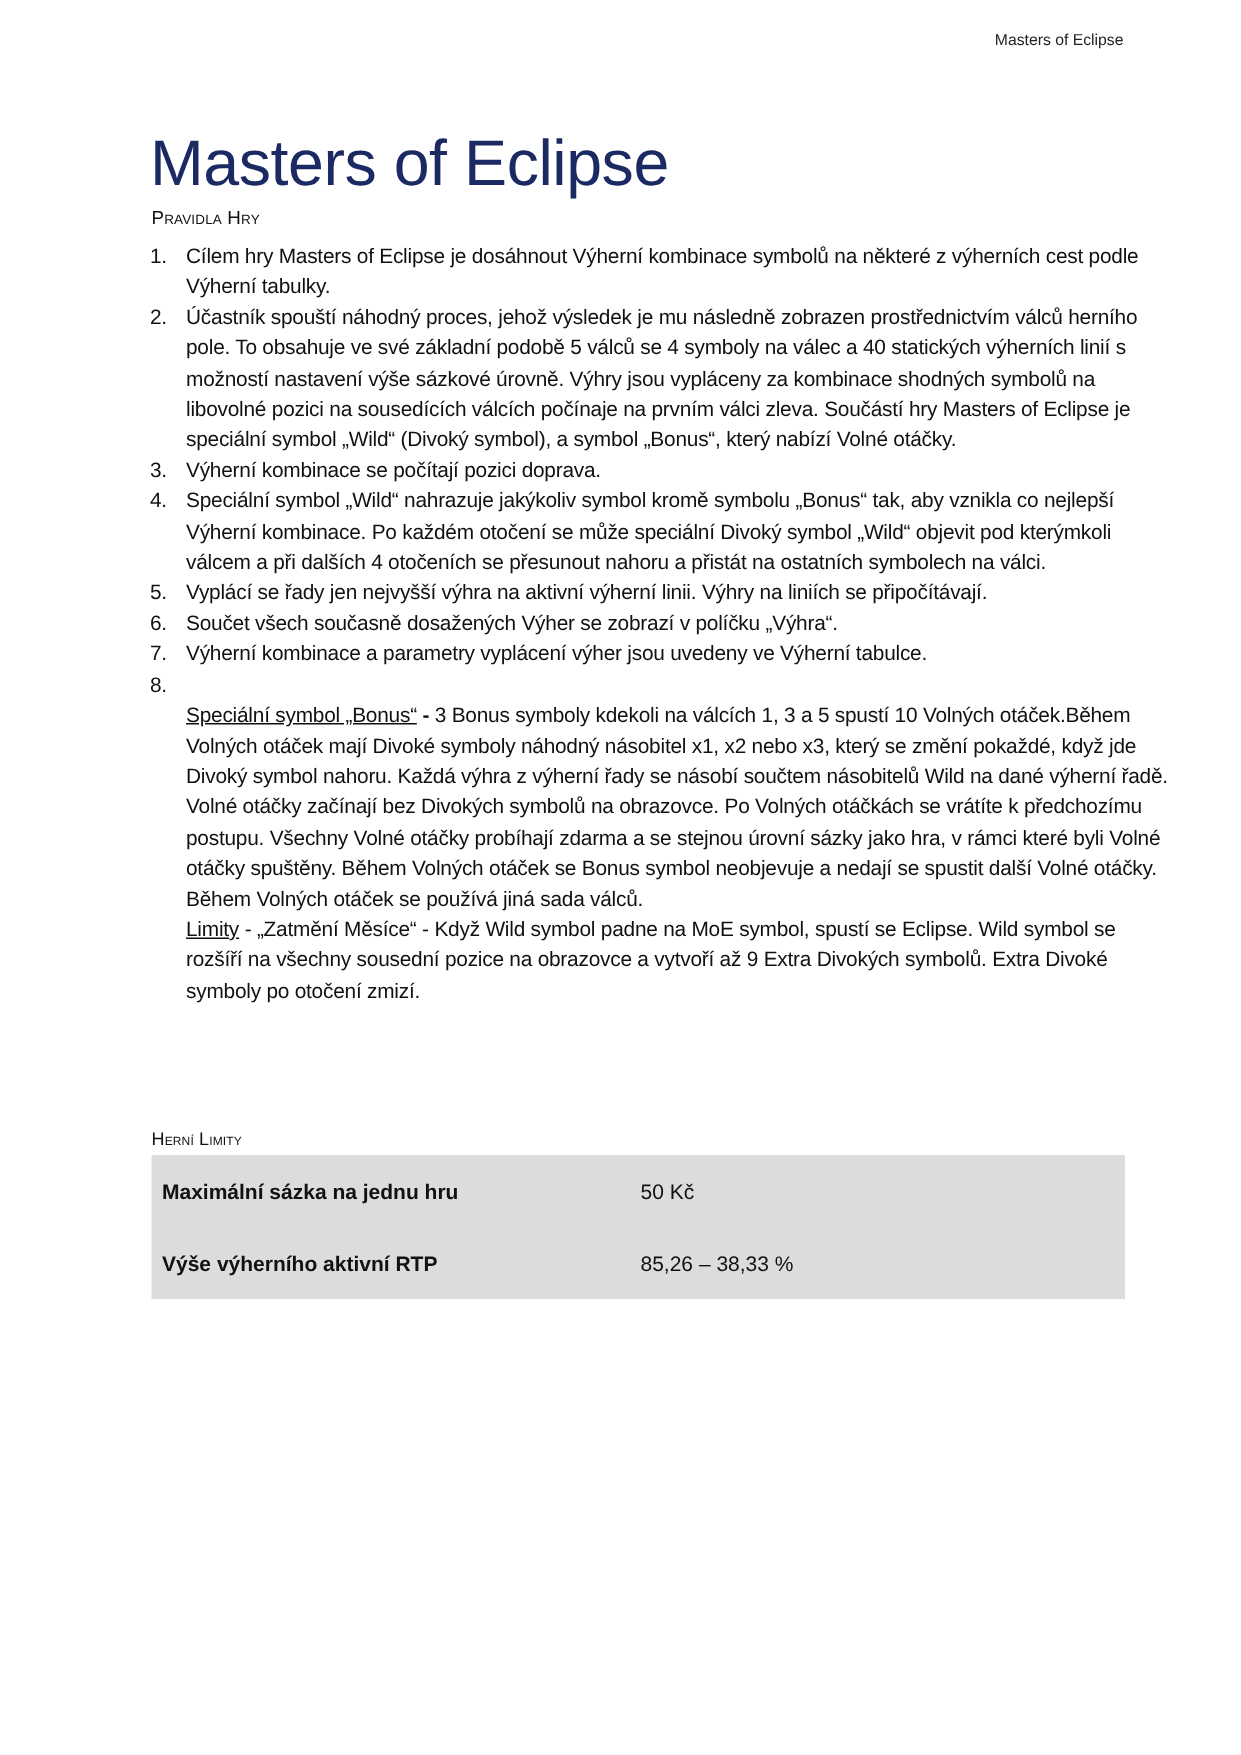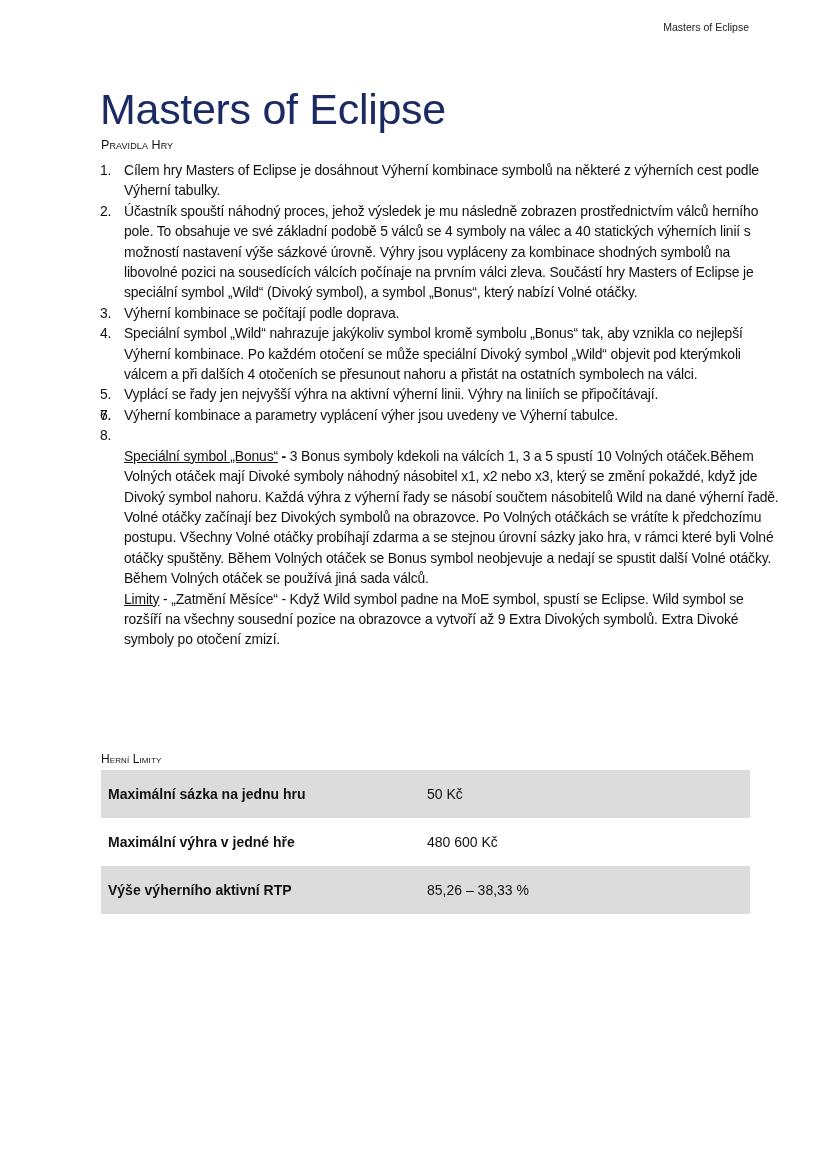--- a/index.html
+++ b/index.html
@@ -45,42 +45,38 @@
 
 <div class="page-header">Masters of Eclipse</div>
 
 <h1 class="title">Masters of Eclipse</h1>
 
 <div class="section-heading rules-heading">Pravidla Hry</div>
 
 <ol class="rules">
   <li><span class="num">1.</span><span>Cílem hry Masters of Eclipse je dosáhnout Výherní kombinace symbolů na některé z výherních cest podle Výherní tabulky.</span></li>
   <li><span class="num">2.</span><span>Účastník spouští náhodný proces, jehož výsledek je mu následně zobrazen prostřednictvím válců herního pole. To obsahuje ve své základní podobě 5 válců se 4 symboly na válec a 40 statických výherních linií s možností nastavení výše sázkové úrovně. Výhry jsou vypláceny za kombinace shodných symbolů na libovolné pozici na sousedících válcích počínaje na prvním válci zleva. Součástí hry Masters of Eclipse je speciální symbol „Wild“ (Divoký symbol), a symbol „Bonus“, který nabízí Volné otáčky.</span></li>
-  <li><span class="num">3.</span><span>Výherní kombinace se počítají podle doprava.</span></li>
+  <li><span class="num">3.</span><span>Výherní kombinace se počítají pozici doprava.</span></li>
   <li><span class="num">4.</span><span>Speciální symbol „Wild“ nahrazuje jakýkoliv symbol kromě symbolu „Bonus“ tak, aby vznikla co nejlepší Výherní kombinace. Po každém otočení se může speciální Divoký symbol „Wild“ objevit pod kterýmkoli válcem a při dalších 4 otočeních se přesunout nahoru a přistát na ostatních symbolech na válci.</span></li>
   <li><span class="num">5.</span><span>Vyplácí se řady jen nejvyšší výhra na aktivní výherní linii. Výhry na liniích se připočítávají.</span></li>
-  <li><span class="num">6.</span></li>
+  <li><span class="num">6.</span><span>Součet všech současně dosažených Výher se zobrazí v políčku „Výhra“.</span></li>
   <li><span class="num">7.</span><span>Výherní kombinace a parametry vyplácení výher jsou uvedeny ve Výherní tabulce.</span></li>
   <li>
     <span class="num">8.</span><br>
     <span><span class="u">Speciální symbol „Bonus“</span><span class="b"> - </span><span>3 Bonus symboly kdekoli na válcích 1, 3 a 5 spustí 10 Volných otáček.Během Volných otáček mají Divoké symboly náhodný násobitel x1, x2 nebo x3, který se změní pokaždé, když jde Divoký symbol nahoru. Každá výhra z výherní řady se násobí součtem násobitelů Wild na dané výherní řadě. Volné otáčky začínají bez Divokých symbolů na obrazovce. Po Volných otáčkách se vrátíte k předchozímu postupu. Všechny Volné otáčky probíhají zdarma a se stejnou úrovní sázky jako hra, v rámci které byli Volné otáčky spuštěny. Během Volných otáček se Bonus symbol neobjevuje a nedají se spustit další Volné otáčky. Během Volných otáček se používá jiná sada válců.</span></span><br>
     <span><span class="u">Limity</span><span> -  „Zatmění Měsíce“ - </span><span>Když Wild symbol padne na MoE symbol, spustí se Eclipse. Wild symbol se rozšíří na všechny sousední pozice na obrazovce a vytvoří až 9 Extra Divokých symbolů. Extra Divoké symboly po otočení zmizí.</span></span>
   </li>
 </ol>
 
 <div class="section-heading limits-heading">Herní Limity</div>
 
 <table class="limits">
   <tbody>
       <tr class="shaded">
     <td class="label">Maximální sázka na jednu hru</td>
     <td>50 Kč</td>
   </tr>
-  <tr>
-    <td class="label">Maximální výhra v jedné hře</td>
-    <td>480 600 Kč</td>
-  </tr>
   <tr class="shaded">
     <td class="label">Výše výherního aktivní RTP</td>
     <td>85,26 – 38,33 %</td>
   </tr>
 </tbody>
   </table>
 
 </body></html>

